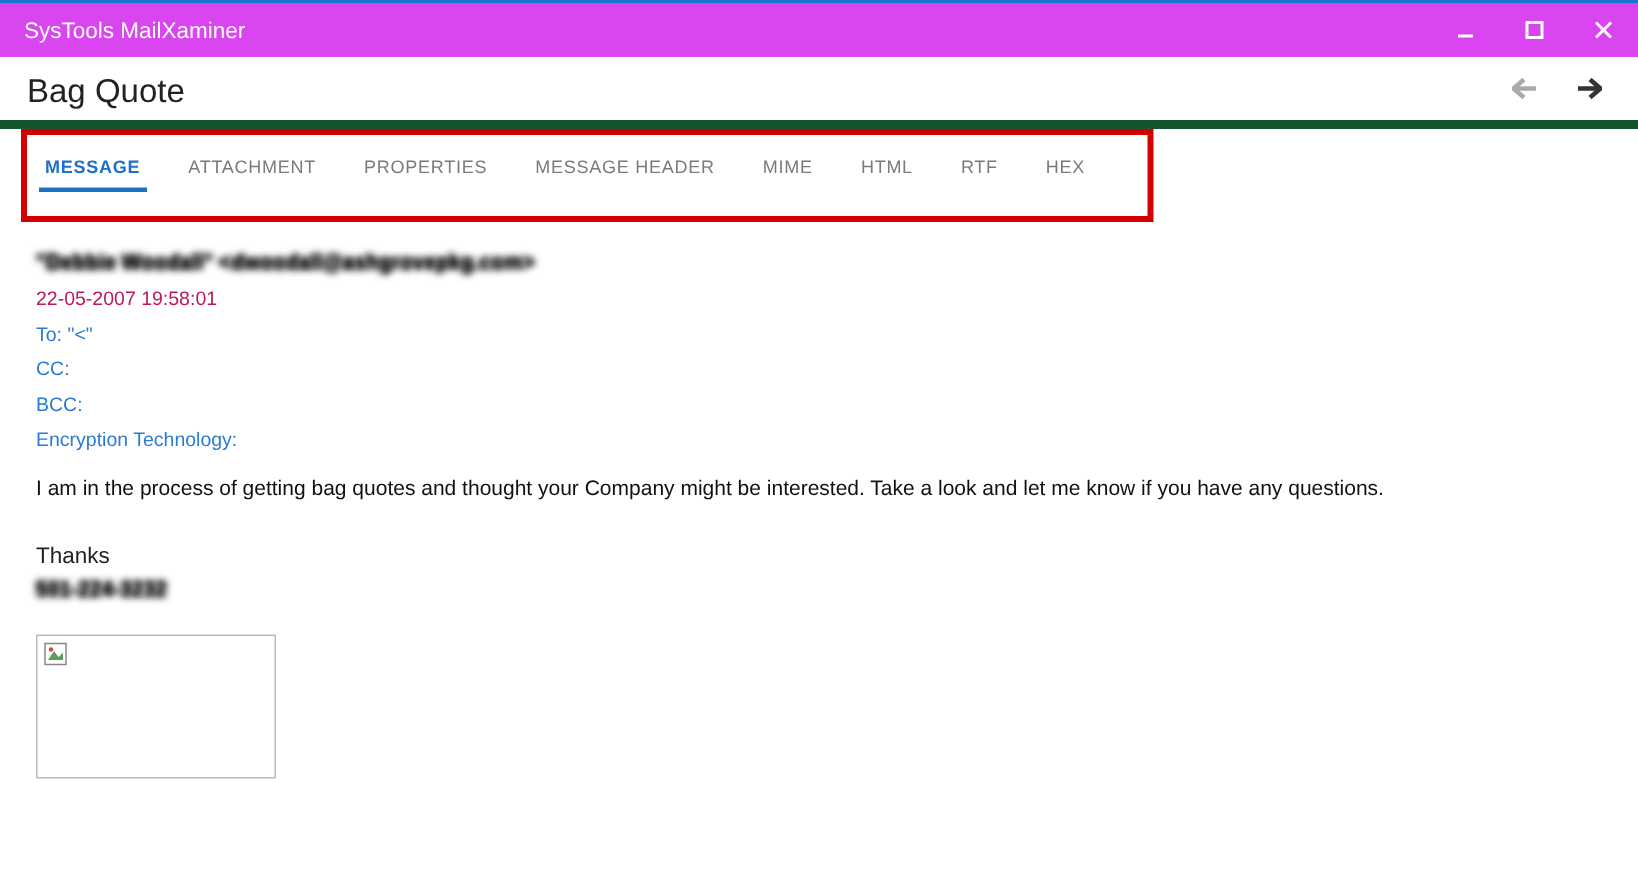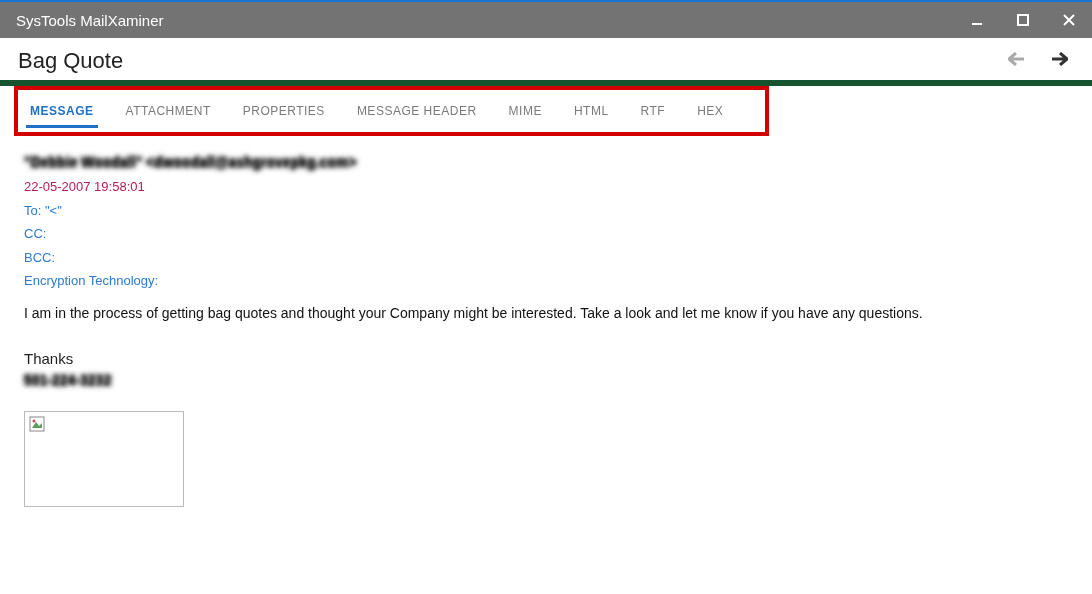--- a/index.html
+++ b/index.html
@@ -5,21 +5,21 @@
     * { margin: 0; padding: 0; box-sizing: border-box; }
     body {
       font-family: "Segoe UI", Arial, sans-serif;
       background: #fff;
       width: 1092px;
       height: 594px;
       overflow: hidden;
       border-top: 2px solid #1976d2;
     }
     .titlebar {
-      background: #737373;
+      background: #d946ef;
       height: 36px;
       display: flex;
       align-items: center;
       justify-content: space-between;
       padding: 0 0 0 16px;
       color: #fff;
     }
     .titlebar-text {
       font-size: 15px;
       font-weight: 400;
@@ -55,21 +55,21 @@
     .tabs-wrap {
       border: 4px solid #d40000;
       display: inline-block;
       margin-left: 14px;
       padding-right: 30px;
     }
     .tabs {
       display: flex;
       align-items: center;
       gap: 24px;
-      padding: 8px 8px 4px 8px;
+      padding: 8px 8px 16px 8px;
     }
     .tab {
       font-size: 12px;
       letter-spacing: 0.5px;
       color: #7a7a7a;
       padding: 6px 4px 10px 4px;
       cursor: pointer;
       text-transform: uppercase;
     }
     .tab.active {

